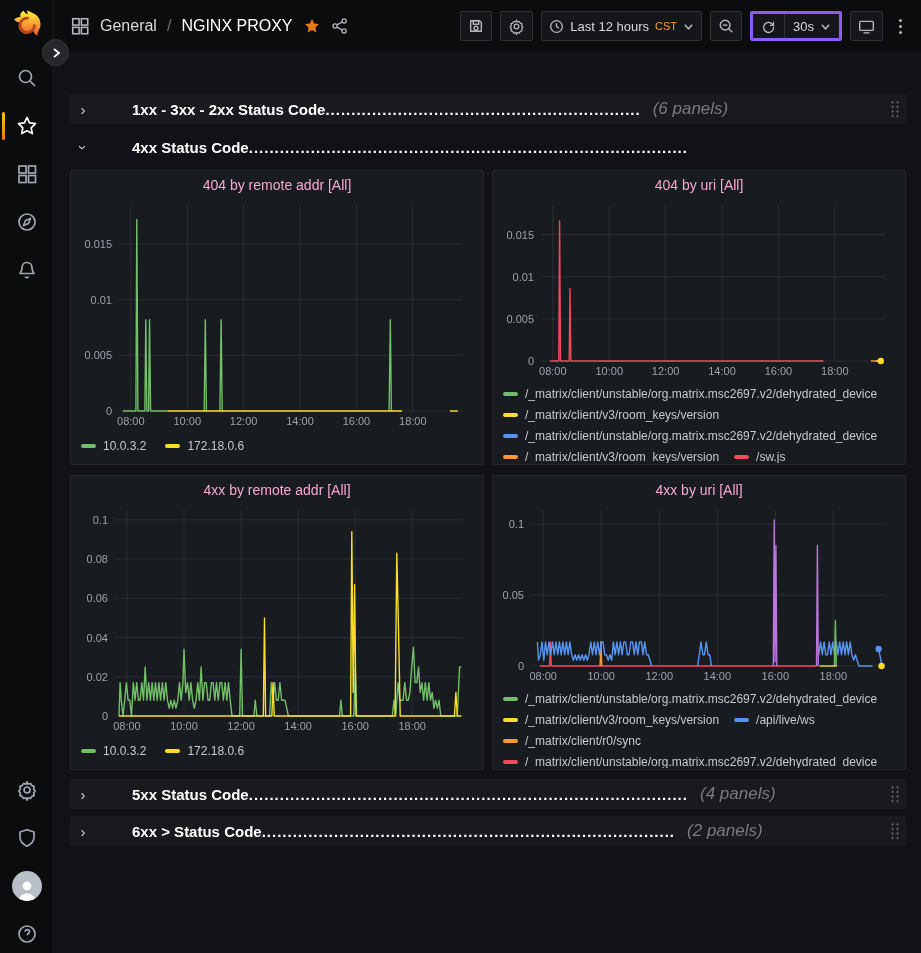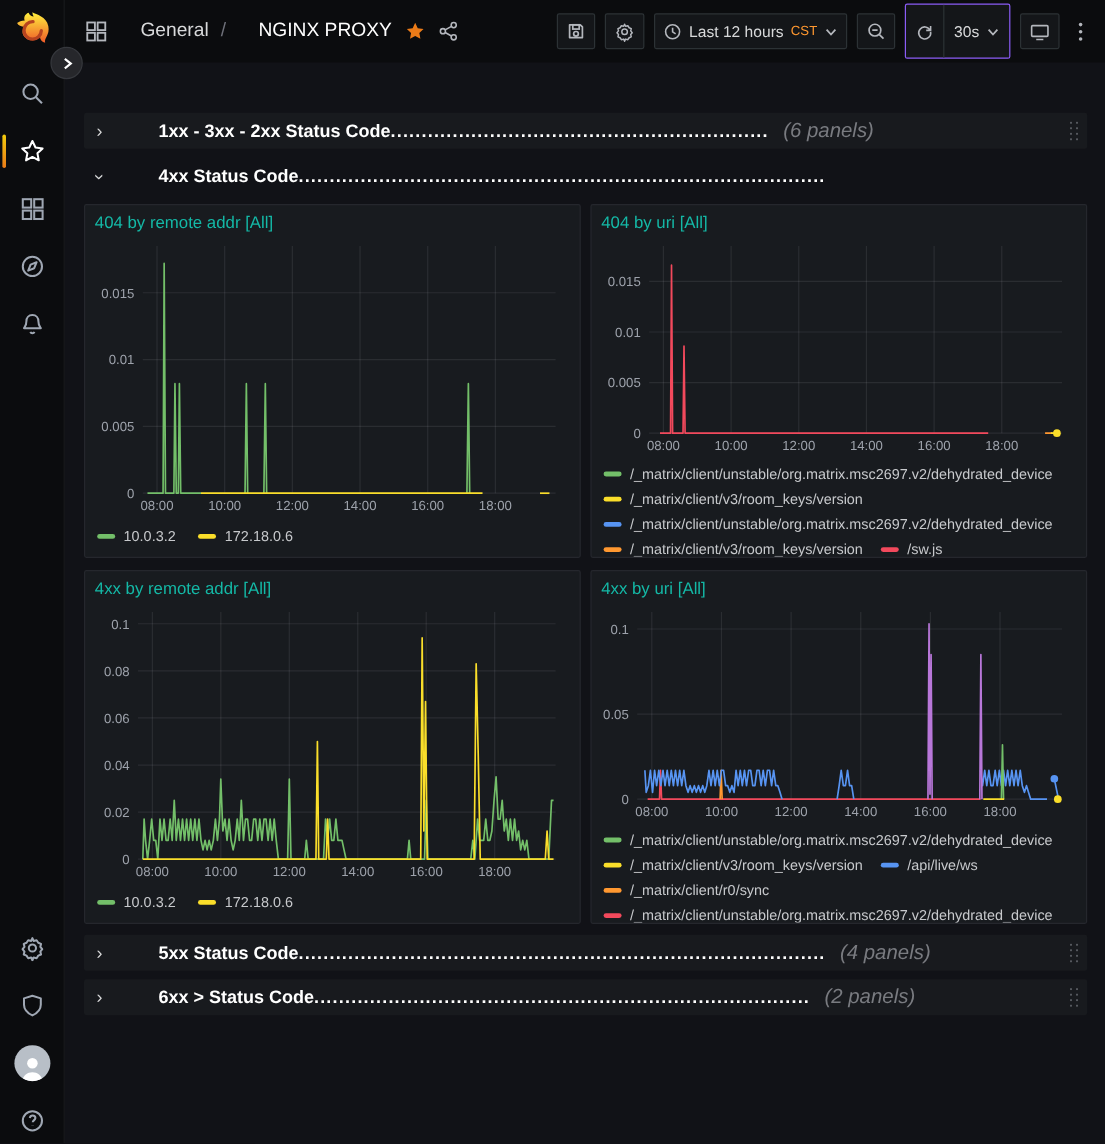--- a/index.html
+++ b/index.html
@@ -18,30 +18,30 @@
   .side-item svg { stroke:#9fa7b3; fill:none; stroke-width:1.7; }
   .side-item.active::before { content:""; position:absolute; left:2px; top:10px; width:3px; height:28px;
                               background:linear-gradient(#f2cc0c,#eb7b18); border-radius:2px; }
   .side-item.active svg { stroke:#ffffff; }
   .avatar-circle { width:30px; height:30px; border-radius:50%; background:#b8bfc7; display:flex; align-items:flex-end; justify-content:center; overflow:hidden; }
 
   
   .topnav { position:absolute; left:54px; top:0; right:0; height:52px; background:#0b0c0e;
             display:flex; align-items:center; padding:0 12px 0 16px; }
   .crumb-wrap { display:flex; align-items:center; gap:10px; }
-  .crumb { font-size:16px; color:#d8d9da; cursor:pointer;margin-left:17px; }
+  .crumb { font-size:16px; color:#d8d9da; cursor:pointer; }
   .crumb-sep { color:#6e7079; font-size:16px; }
   .crumb-current { color:#ffffff; }
   .nav-right { margin-left:auto; display:flex; align-items:center; gap:8px; }
   .nav-btn { height:30px; min-width:30px; padding:0 7px; border:1px solid #2c3235; border-radius:2px;
              background:#141619; display:flex; align-items:center; justify-content:center; gap:6px; cursor:pointer; }
   .nav-btn svg { stroke:#b4b7bd; fill:none; stroke-width:1.6; }
   .tp-text { color:#d8d9da; font-size:13px; }
   .tp-zone { color:#ff9830; font-size:11px; }
-  .refresh-group { display:flex; align-items:stretch; border:1px solid #8b5cf6; border-radius:2px; background:#141619; height:46px; }
+  .refresh-group { display:flex; align-items:stretch; border:3px solid #8b5cf6; border-radius:2px; background:#141619; height:30px; }
   .refresh-seg { display:flex; align-items:center; padding:0 8px; gap:6px; cursor:pointer; }
   .refresh-seg + .refresh-seg { border-left:1px solid #2c3235; }
   .kebab { display:flex; flex-direction:column; gap:3px; padding:0 4px; }
   .kebab i { width:3px; height:3px; border-radius:50%; background:#b4b7bd; }
 
   
   .varbar { position:absolute; left:54px; top:52px; right:0; height:36px; background:#111217;
             display:flex; align-items:center; gap:8px; padding:0 16px; }
   .var-label { height:30px; background:#181b1f; border-radius:2px; display:flex; align-items:center;
                padding:0 10px; color:#6e9fff; font-size:13px; font-weight:500; }
@@ -64,21 +64,21 @@
                  background-image:radial-gradient(circle, #55585e 1.1px, transparent 1.2px);
                  background-size:5px 4.6px; cursor:grab; }
   .row1 { margin-top:0; }
   .row-5xx { margin-top:9px; }
   .row-6xx { margin-top:7px; }
 
   
   .panel-grid { margin-top:9px; display:grid; grid-template-columns:1fr 1fr; gap:10px 8px; }
   .panel { width:100%; height:295px; background:#181b1f; border:1px solid #25272d; border-radius:2px;
            padding:6px 8px 4px; overflow:hidden; }
-  .panel-title { height:20px; text-align:left; color:#14b8a6; font-size:14px; font-weight:500; cursor:pointer; }
+  .panel-title { height:20px; text-align:center; color:#f9a8d4; font-size:14px; font-weight:500; cursor:pointer; }
   .legend { display:flex; flex-wrap:wrap; align-items:center; column-gap:15px; overflow:hidden;
             color:#c7c9cc; font-size:12px; padding-left:2px; }
   .legend.single { height:26px;gap:19px; }
   .legend.multi  { height:80px; align-content:flex-start; }
   .legend-item { display:flex; align-items:center; gap:7px; height:21px; white-space:nowrap; cursor:pointer; }
   .legend-dash { width:15px; height:4px; border-radius:2px; flex:0 0 auto; }
   svg.chart text { font-family:"Liberation Sans", sans-serif; font-size:11px; fill:#9da2ab; }
 </style>
 </head>
 <body>

